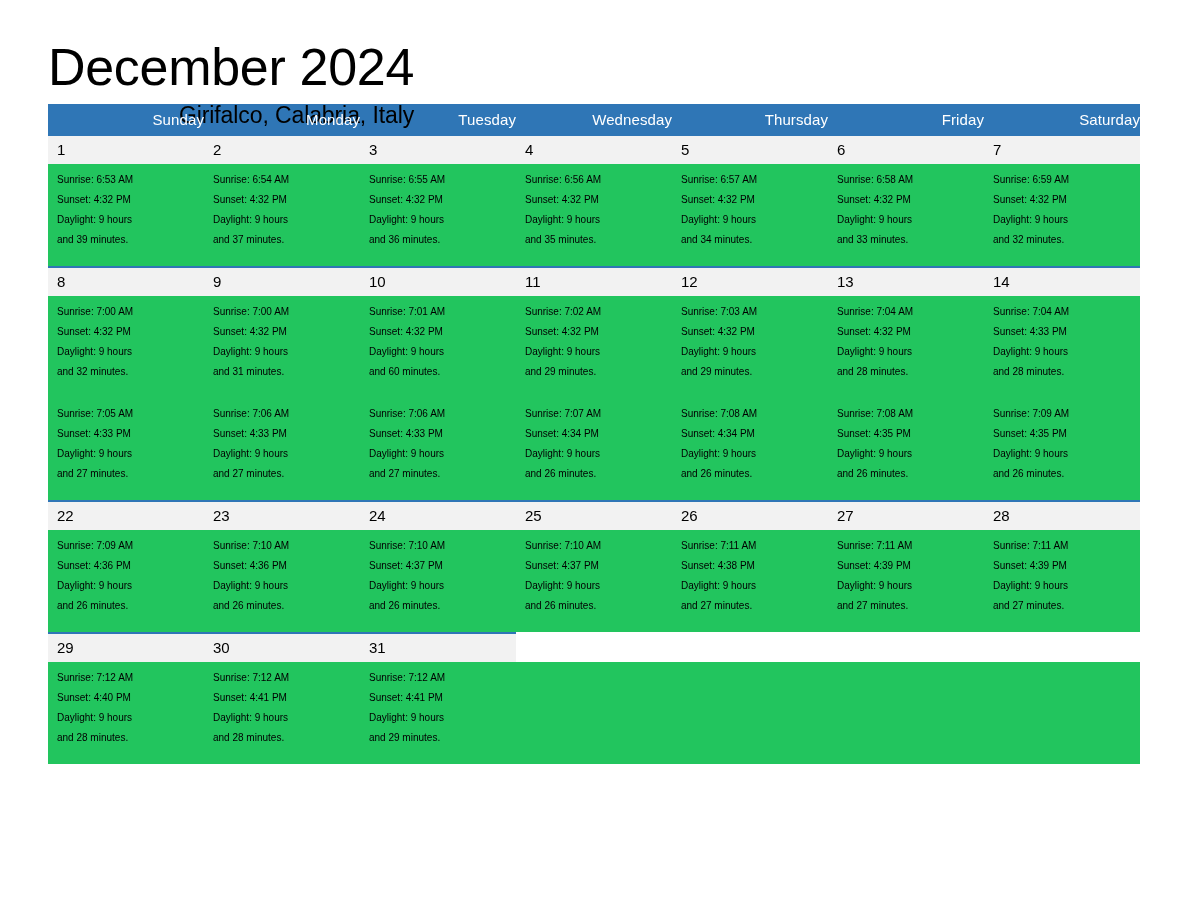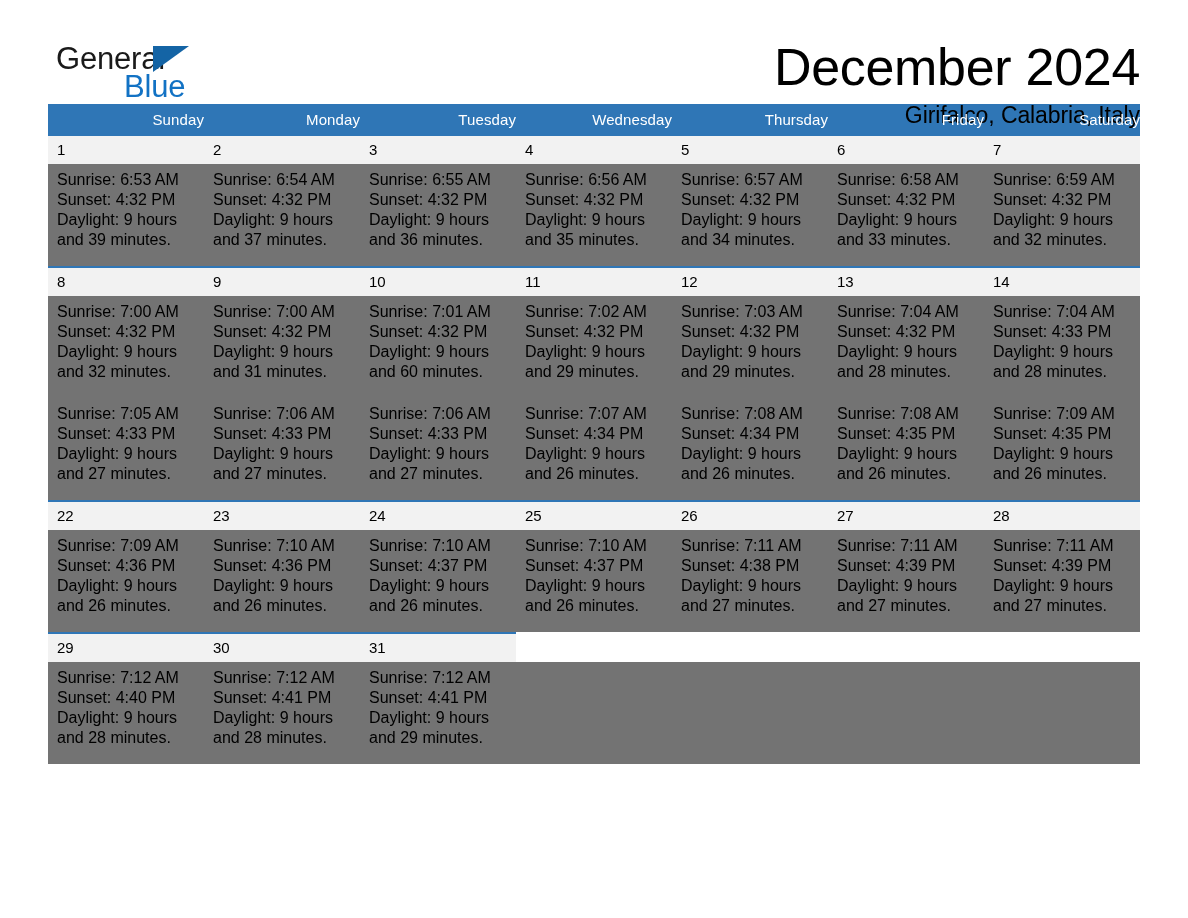--- a/index.html
+++ b/index.html
@@ -109,43 +109,38 @@
   }
   .daynum-row.first td {
     border-top: none;
   }
   .daynum-row td.empty {
     background: #ffffff;
     border-top: 2px solid #ffffff;
   }
 
   .info-row td {
-    background: #737373;
+    background: #22c55e;
     vertical-align: top;
     padding: 6px 10px 16px 9px;
-    font-size: 16px;
+    font-size: 10px;
     line-height: 20px;
     height: 92px;
     box-sizing: border-box;
   }
   .info-row td.empty { padding-bottom: 0; }
   .info-line { white-space: nowrap; }
 </style>
 </head>
 <body>
 
 <div class="page">
 
   <div class="top">
 
-    <div class="logo">
-      <span class="logo-general">General</span>
-      <span class="logo-tri"></span>
-      <span class="logo-blue">Blue</span>
-    </div>
 
     <div class="titles">
       <h1 class="month-title">December 2024</h1>
       <h2 class="location">Girifalco, Calabria, Italy</h2>
     </div>
 
   </div>
 
   <table class="cal">
     <colgroup>

